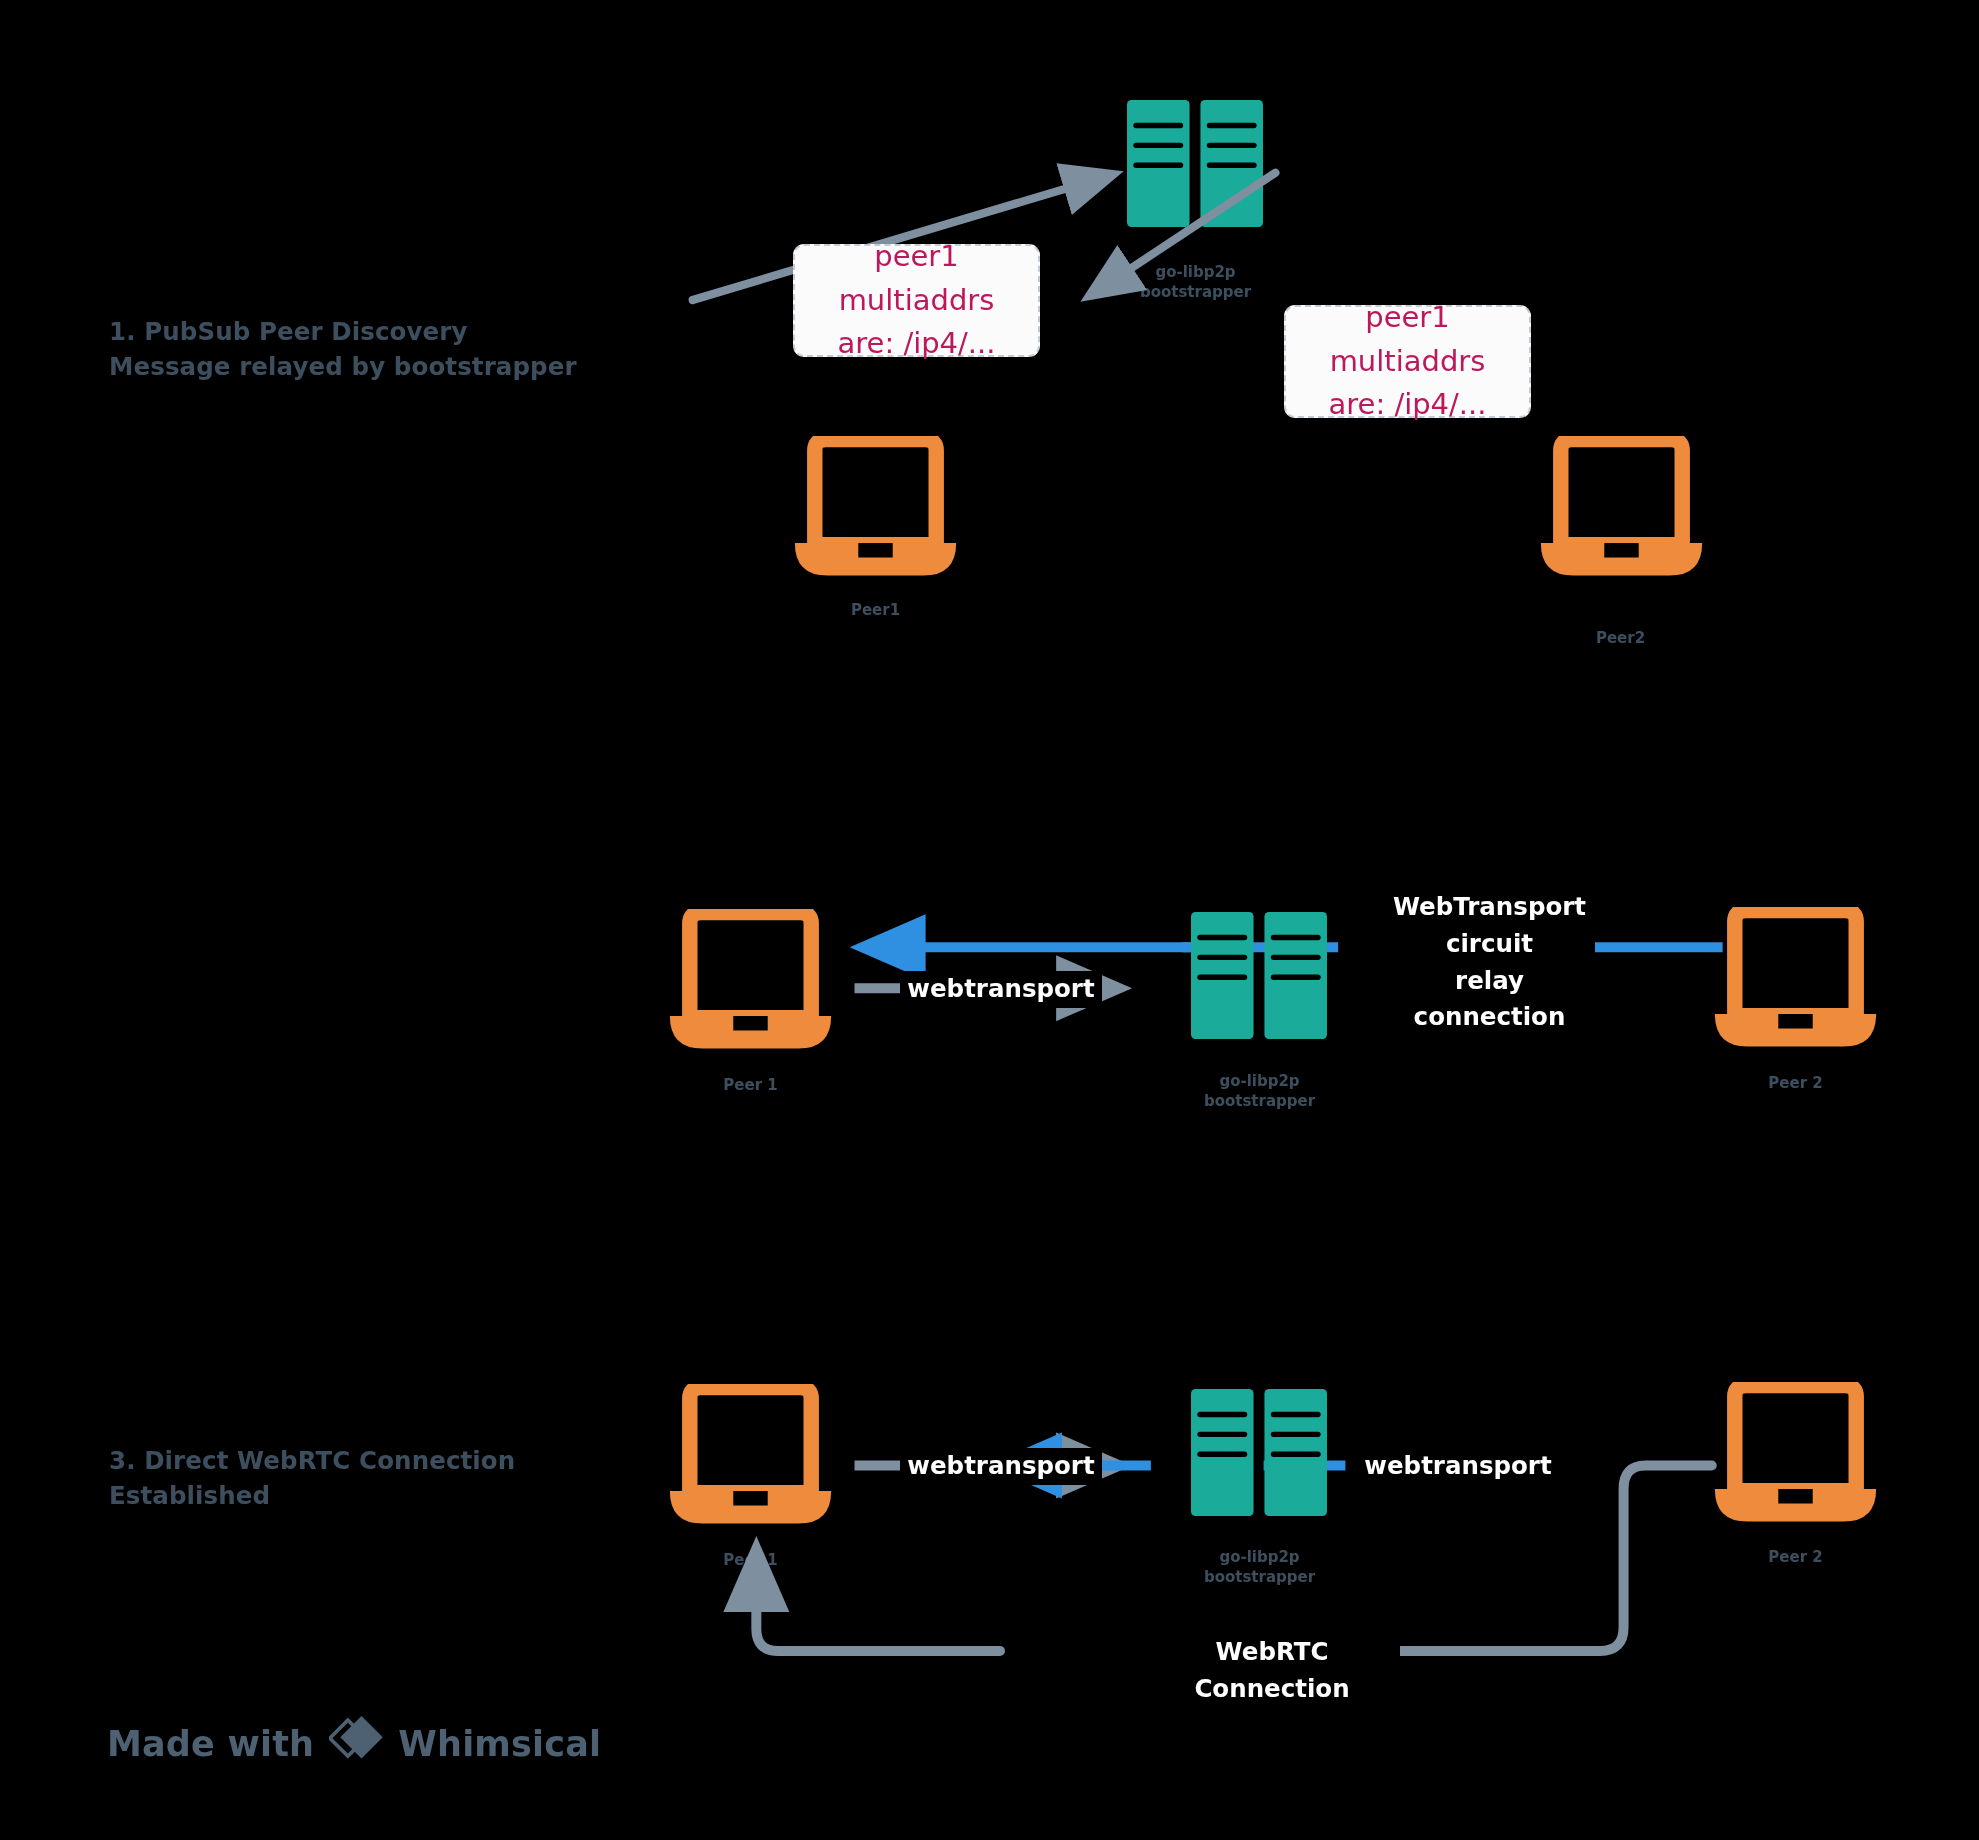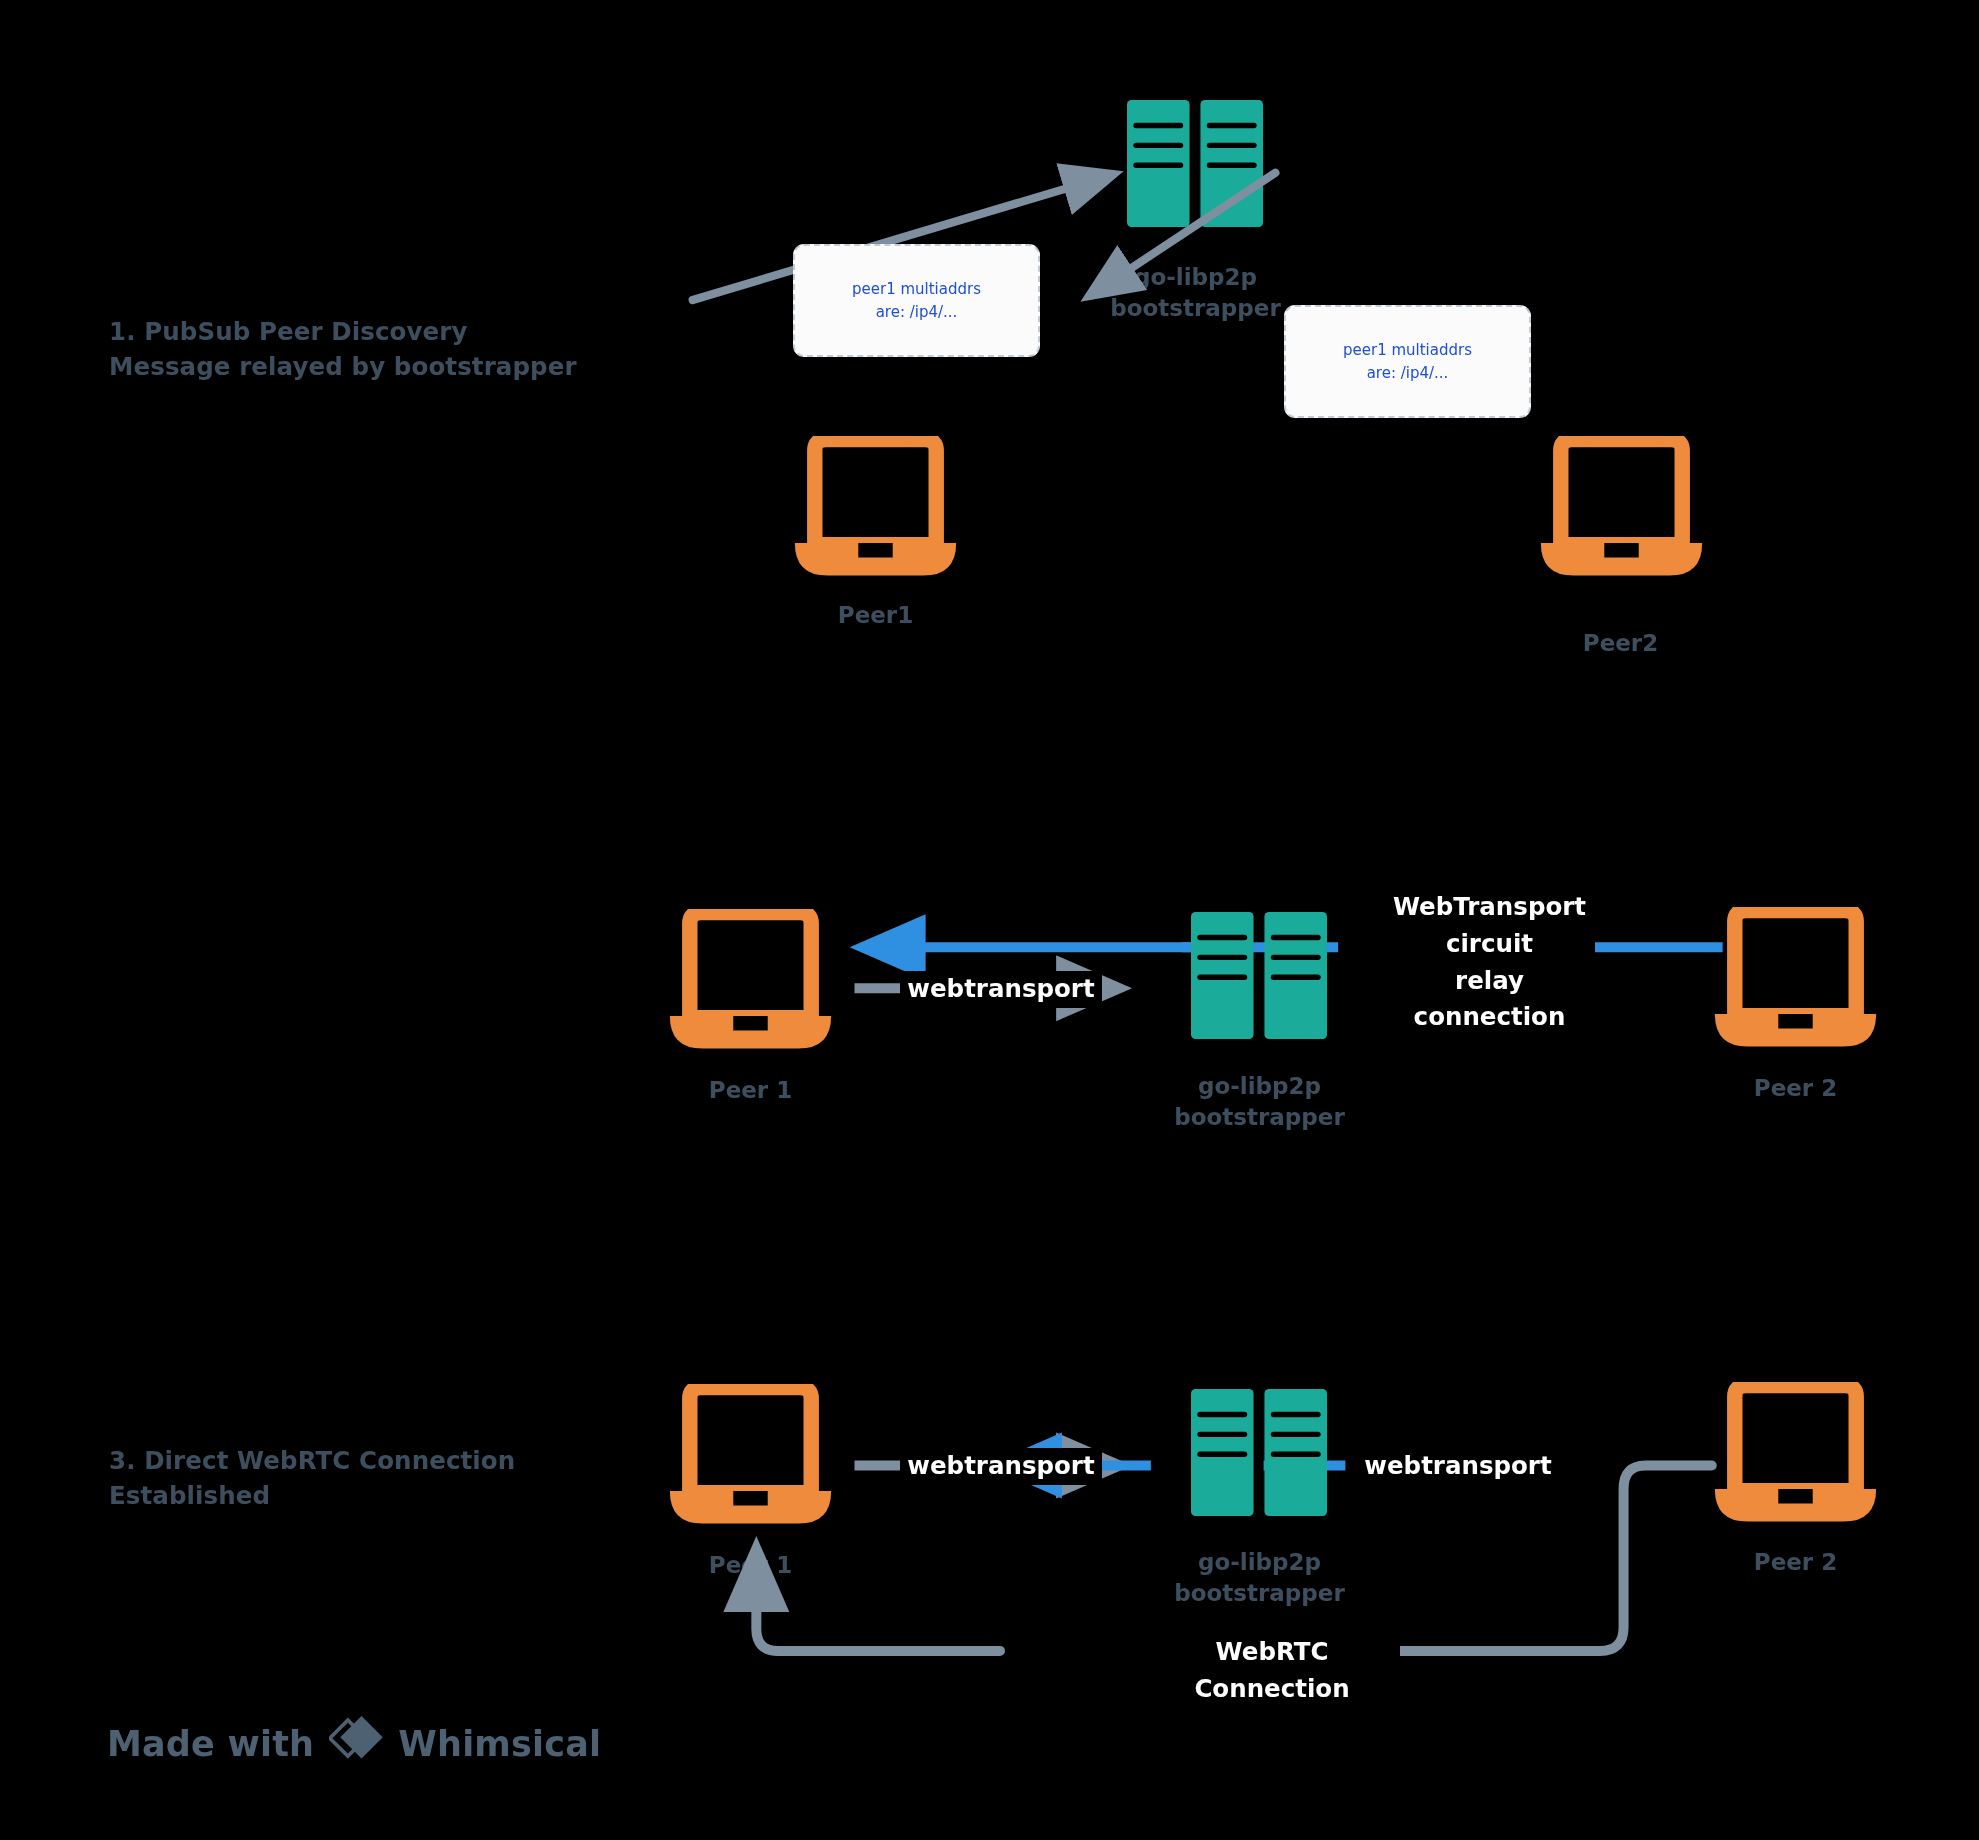--- a/index.html
+++ b/index.html
@@ -22,38 +22,38 @@
     text-align:left;
   }
 
   
   .laptop{position:absolute;}
   .laptop svg{display:block;}
   .node-label{
     position:absolute;
     color:#3d4f5e;
     font-weight:700;
-    font-size:23px;
+    font-size:15px;
     text-align:center;
     white-space:pre-line;
     line-height:1.35;
   }
 
   
   .server{position:absolute;}
   .server svg{display:block;}
 
   
   .bubble{
     position:absolute;
     background:#fbfbfc;
     border:2.7px dashed #c3ccd4;
     border-radius:11px;
-    color:#1d4ed8;
-    font-size:15px;
+    color:#be185d;
+    font-size:29px;
     line-height:1.5;
     text-align:center;
     display:flex;
     align-items:center;
     justify-content:center;
     box-sizing:border-box;
     white-space:pre-line;
     z-index:6;
   }
 

